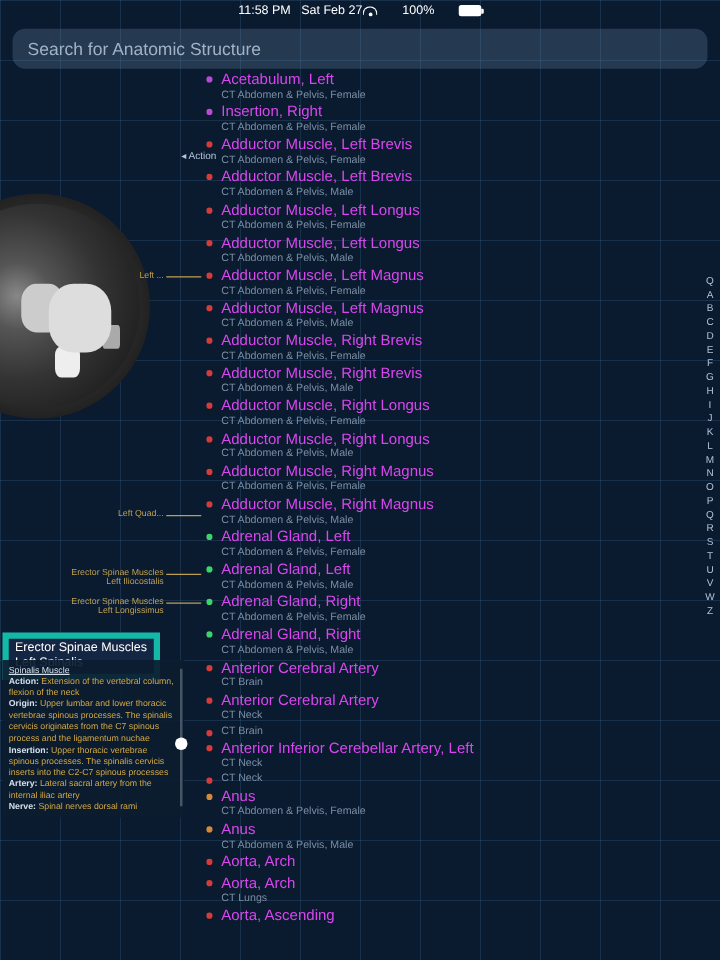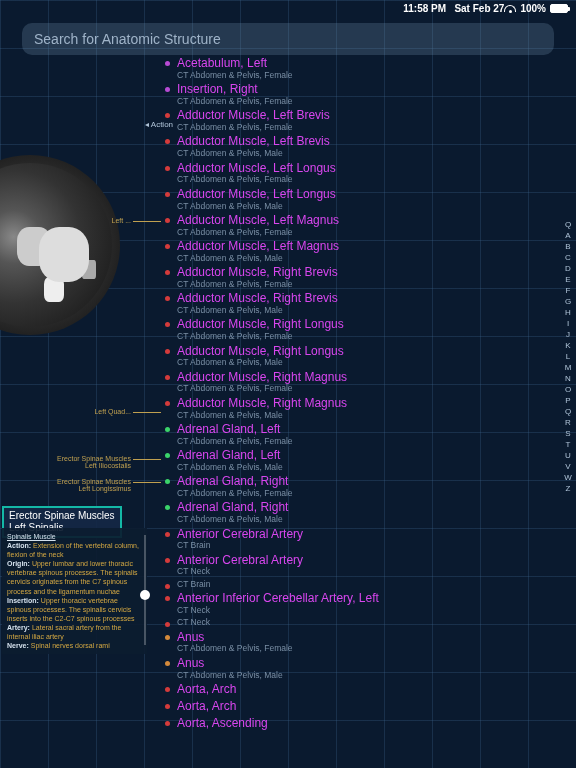--- a/index.html
+++ b/index.html
@@ -1,27 +1,27 @@
 <!DOCTYPE html>
 <html><head>
 <meta charset="utf-8">
 <style>
 *{margin:0;padding:0;box-sizing:border-box;font-family:-apple-system,Helvetica,Arial,sans-serif}
 body{width:576px;height:768px;background:#0a1a2f;overflow:hidden;position:relative;color:#fff}
 .grid{position:absolute;inset:0;background-image:linear-gradient(rgba(60,100,140,.3) 1px,transparent 1px),linear-gradient(90deg,rgba(60,100,140,.3) 1px,transparent 1px);background-size:48px 48px;pointer-events:none}
-.status{display:flex;justify-content:flex-end;align-items:center;padding:2px 8px;font-size:10px;font-weight:700;height:16px;position:relative;z-index:2}
-.status-r{display:flex;gap:4px;align-items:center}
-.search{margin:7px 22px 4px;background:rgba(120,150,180,.25);border-radius:10px;padding:8px 12px;color:#9fb3c8;font-size:14px;position:relative;z-index:2}
+.status{display:flex;justify-content:center;align-items:center;padding:2px 8px;font-size:10px;font-weight:400;height:16px;position:relative;z-index:2}
+.status-r{display:flex;gap:20px;align-items:center}
+.search{margin:7px 10px 4px;background:rgba(120,150,180,.25);border-radius:10px;padding:8px 12px;color:#9fb3c8;font-size:14px;position:relative;z-index:2}
 .ct{position:absolute;left:-60px;top:155px;width:180px;height:180px;border-radius:50%;background:radial-gradient(circle at 50% 50%,#666 0%,#555 25%,#333 50%,#222 70%,#111 100%);z-index:1;overflow:hidden}
 .ct::before{content:"";position:absolute;inset:8px;border-radius:50%;background:radial-gradient(circle at 40% 45%,#888,#555 20%,#333 50%,#111)}
 .ct::after{content:"";position:absolute;left:55%;top:40%;width:50px;height:55px;border-radius:40%;background:#ddd;box-shadow:-30px -8px 0 -8px #ccc,-10px 35px 0 -15px #eee,25px 15px 0 -18px #aaa}
 .leader{position:absolute;font-size:7px;color:#c0a050;text-align:right;z-index:1}
 .leader::after{content:"";position:absolute;right:-30px;top:4px;width:28px;border-top:1px solid #c0a050}
 .sel-box{position:absolute;left:2px;top:506px;z-index:3}
-.sel-title{border:2px solid #14b8a6;background:rgba(20,40,70,.9);padding:2px 5px;font-size:10px;color:#fff;line-height:1.2}
+.sel-title{border:5px solid #14b8a6;background:rgba(20,40,70,.9);padding:2px 5px;font-size:10px;color:#fff;line-height:1.2}
 .info{position:absolute;left:2px;top:528px;width:145px;background:rgba(12,28,48,.92);padding:4px 5px;font-size:7px;line-height:1.3;z-index:3}
 .info u{color:#d4e0ec}
 .info .lbl{color:#d4e0ec;font-weight:600}
 .info .val{color:#d4a843}
 .scrub{position:absolute;left:140px;top:590px;width:10px;height:10px;border-radius:50%;background:#fff;z-index:3}
 .scrub::before{content:"";position:absolute;left:4px;top:-55px;width:2px;height:110px;background:rgba(255,255,255,.25);z-index:-1}
 .list{position:absolute;left:165px;top:55px;right:22px;bottom:0;overflow:hidden;z-index:2}
 .item{padding:2px 0 1px 12px;position:relative}
 .dot{width:5px;height:5px;border-radius:50%;position:absolute;left:0;top:6px}
 .ttl{font-size:12px;color:#d946ef;line-height:1.15}
@@ -216,20 +216,21 @@
       <div class="ttl">Anus</div>
       <div class="sub">CT Abdomen &amp; Pelvis, Male</div>
     </div>
     <div class="item">
       <span class="dot" style="background:#d43b3b"></span>
       <div class="ttl">Aorta, Arch</div>
     </div>
     <div class="item">
       <span class="dot" style="background:#d43b3b"></span>
       <div class="ttl">Aorta, Arch</div>
+      <div class="sub">CT Lungs</div>
     </div>
     <div class="item">
       <span class="dot" style="background:#d43b3b"></span>
       <div class="ttl">Aorta, Ascending</div>
     </div>
   </div>
 
 <div class="az" id="az">
     <span>Q</span>
     <span>A</span>

